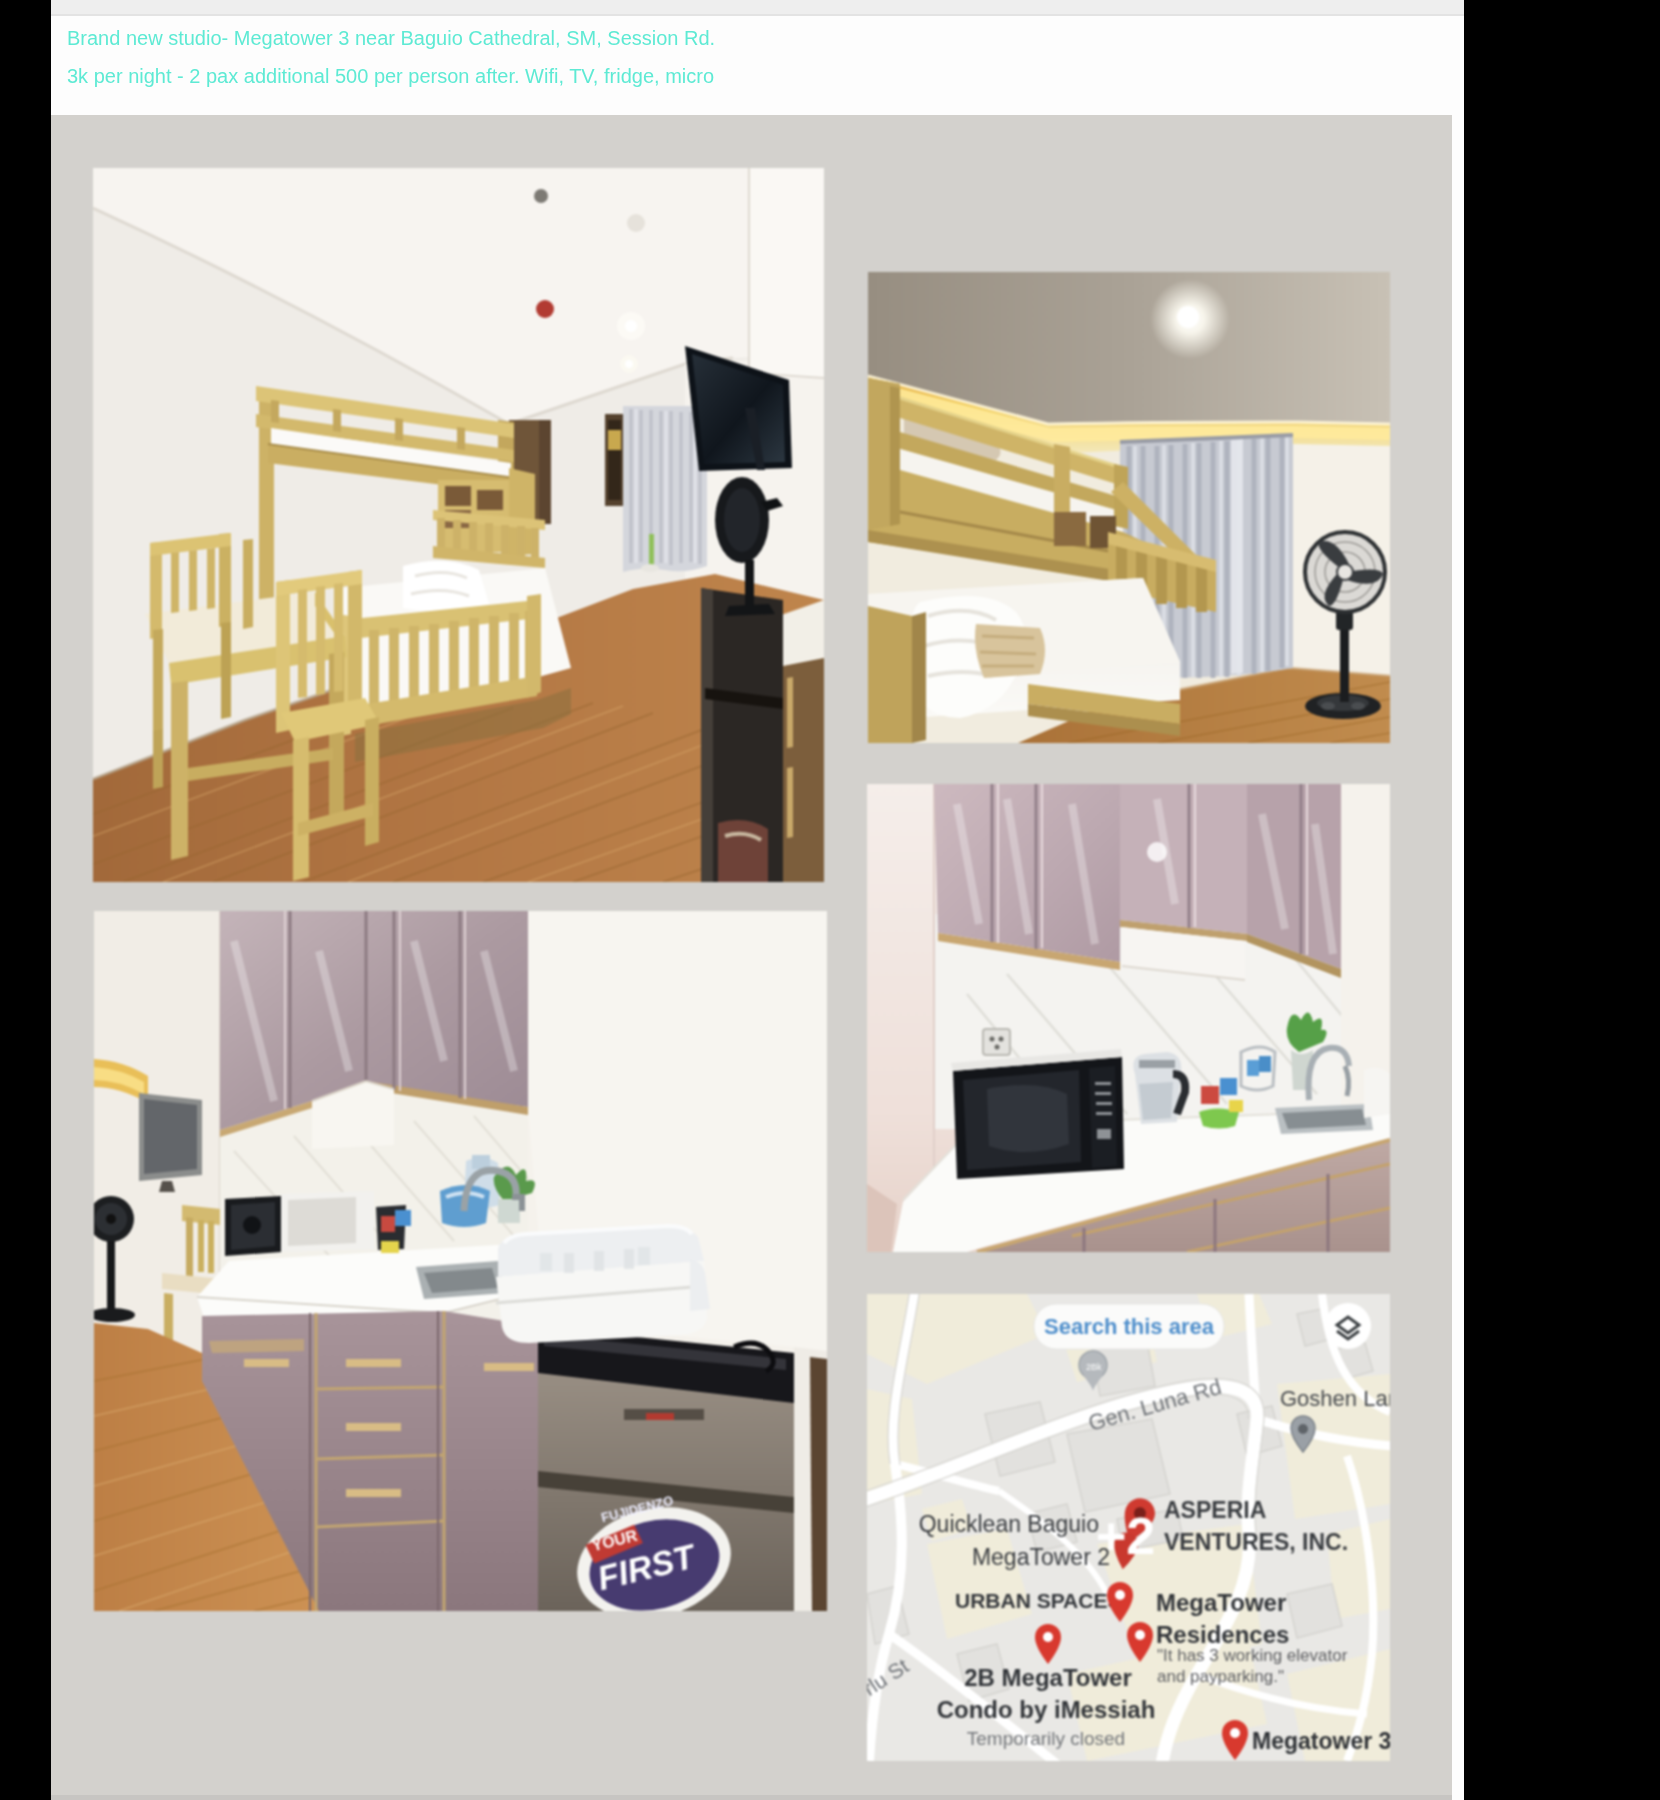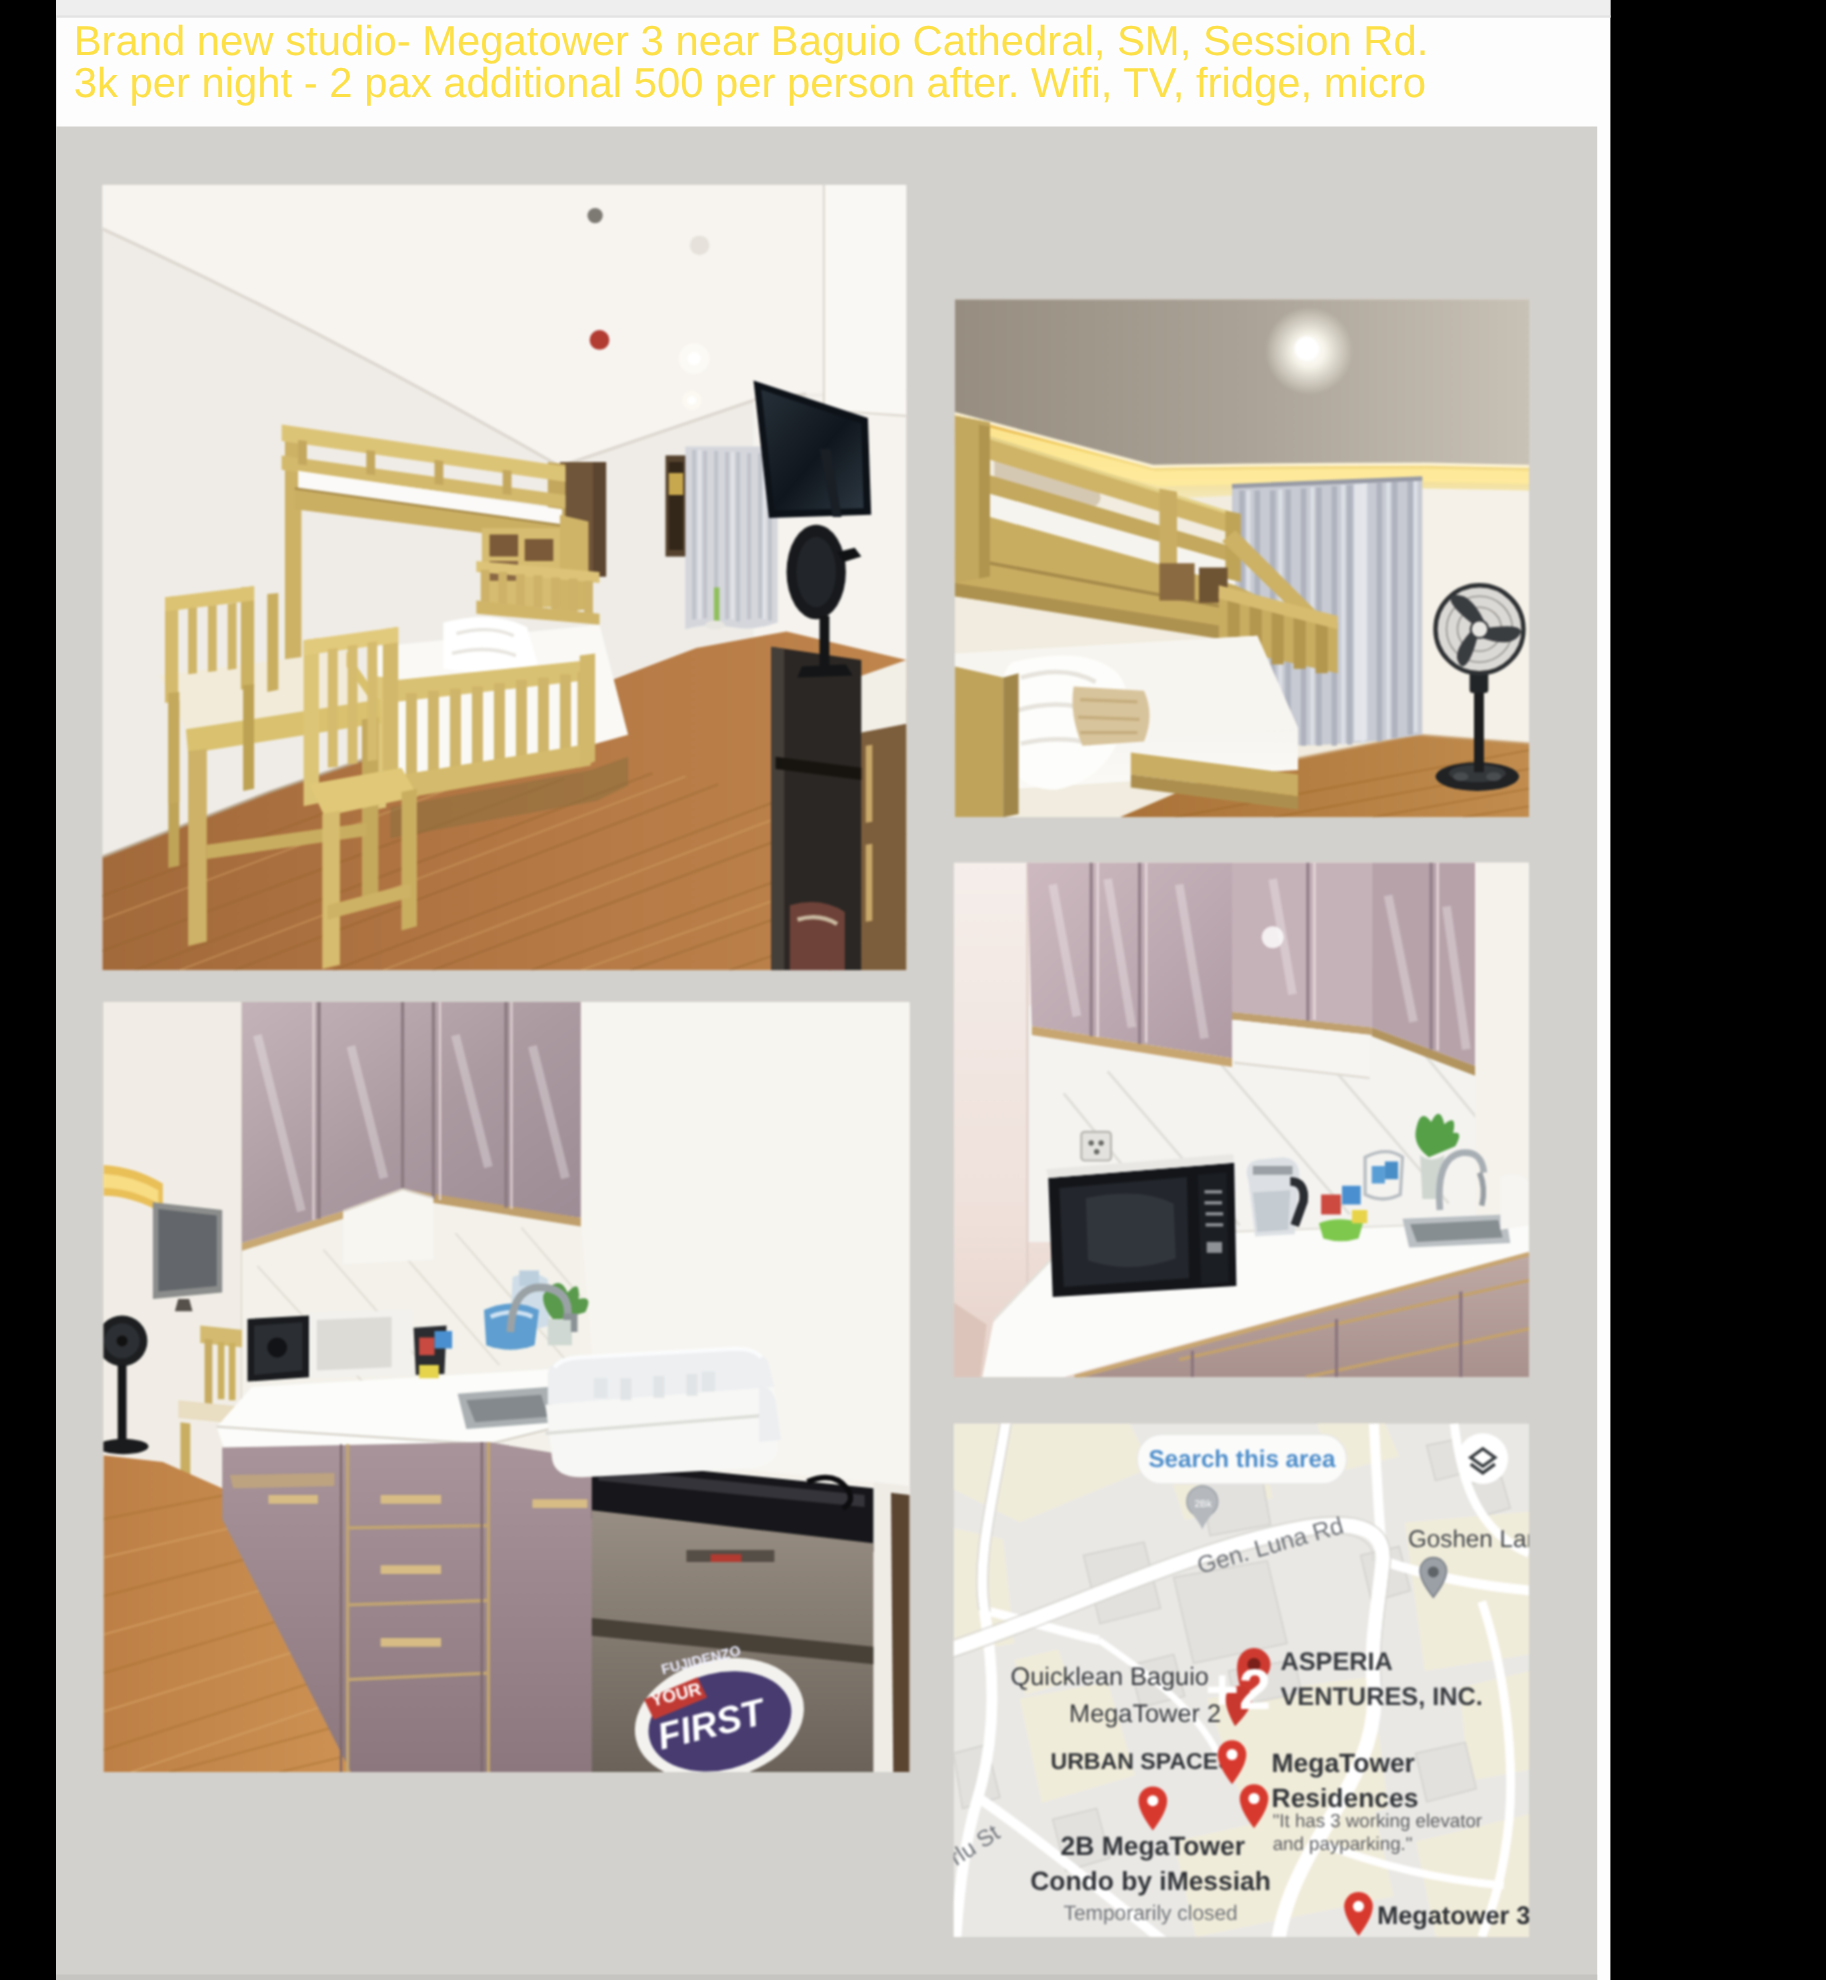--- a/index.html
+++ b/index.html
@@ -7,21 +7,21 @@
 .abs{position:absolute}
 svg.abs{filter:blur(1px)}
 </style>
 </head>
 <body>
 
 <div class="abs" style="left:51px;top:0;width:1413px;height:1800px;background:#fdfdfd"></div>
 
 <div class="abs" style="left:51px;top:0;width:1413px;height:16px;background:#eeeeee;border-bottom:2px solid #e3e3e3;box-sizing:border-box"></div>
 
-<div class="abs" id="hdr" style="left:67px;top:19px;font-size:38px;line-height:38px;color:#fde047;white-space:nowrap">Brand new studio- Megatower 3 near Baguio Cathedral, SM, Session Rd.<br>3k per night - 2 pax additional 500 per person after. Wifi, TV, fridge, micro</div>
+<div class="abs" id="hdr" style="left:67px;top:19px;font-size:20px;line-height:38px;color:#5eead4;white-space:nowrap">Brand new studio- Megatower 3 near Baguio Cathedral, SM, Session Rd.<br>3k per night - 2 pax additional 500 per person after. Wifi, TV, fridge, micro</div>
 
 <div class="abs" style="left:51px;top:115px;width:1401px;height:1685px;background:#d3d1cd"></div>
 
 <svg class="abs" style="left:93px;top:168px" width="731" height="714" viewBox="0 0 731 714">
 <defs>
 <linearGradient id="p1floor" x1="0" y1="0" x2="1" y2="0">
 <stop offset="0" stop-color="#a2693a"></stop>
         <stop offset="0.5" stop-color="#b37744"></stop>
         <stop offset="1" stop-color="#bf854c"></stop>
 </linearGradient>

